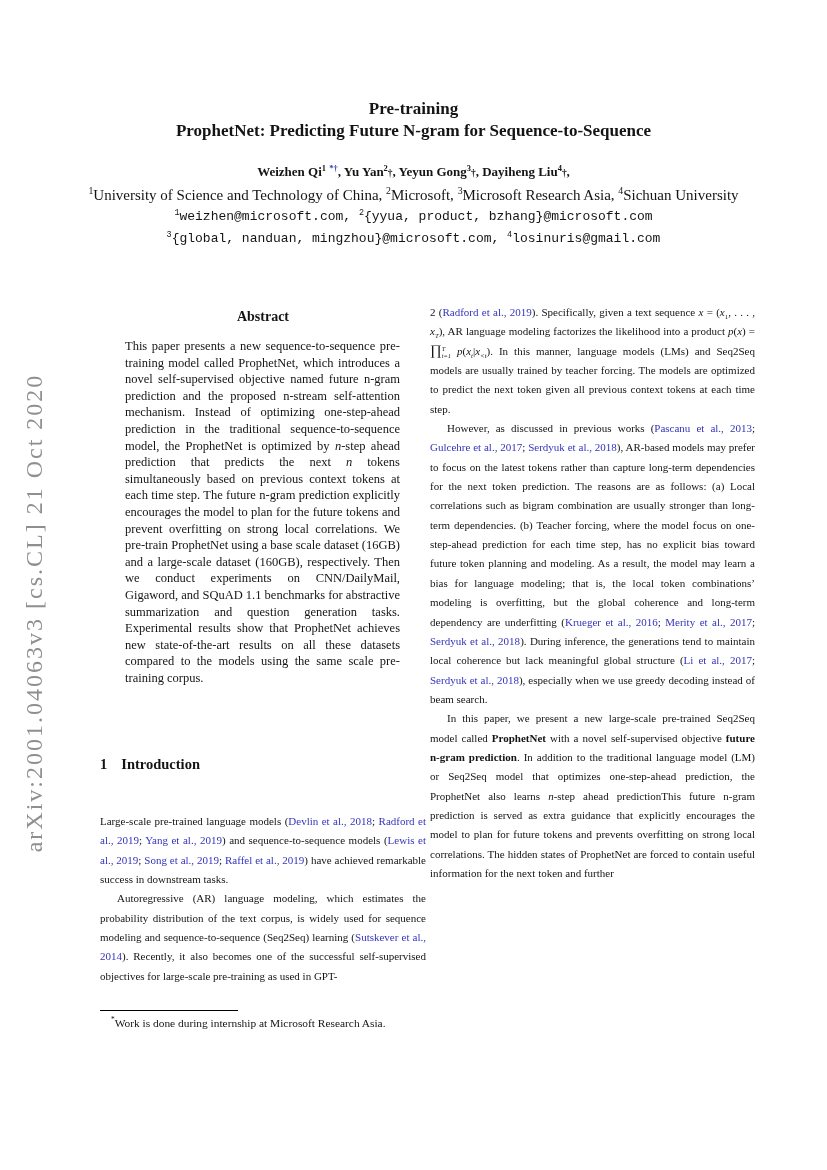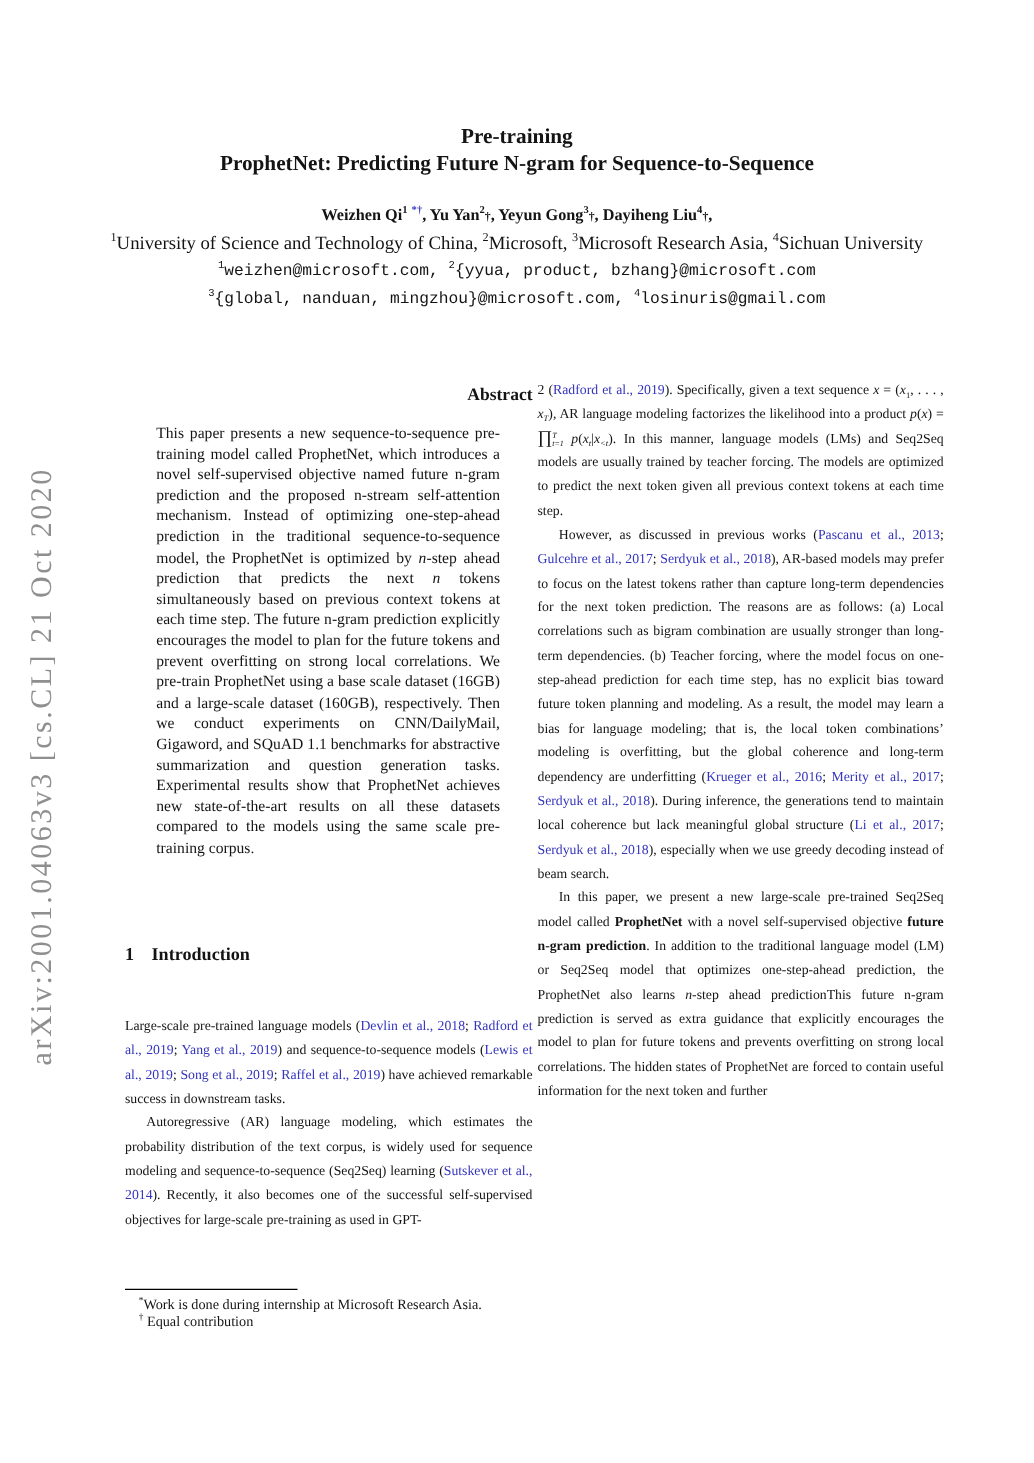--- a/index.html
+++ b/index.html
@@ -25,36 +25,36 @@
   
   .header{position:absolute;left:0;top:98px;width:827px;text-align:center;}
   .title{font-size:17px;font-weight:bold;line-height:22px;}
   .authors{margin-top:19px;font-size:13px;font-weight:bold;line-height:21px;}
   .affil{margin-top:3px;font-size:15px;line-height:20px;}
   .emails{font-family:"Liberation Mono", monospace;font-size:13px;line-height:22px;margin-top:1px;}
   
   .col{position:absolute;top:303px;}
   .col-left{left:100px;width:326px;}
   .col-right{left:430px;width:325px;}
-  .abs-head{text-align:right;font-weight:bold;font-size:14px;margin:6px 0 0 0;}
+  .abs-head{text-align:center;font-weight:bold;font-size:14px;margin:6px 0 0 0;}
   .abs-body{
     margin:13px 26px 0 25px;
     font-size:12.5px;line-height:16.6px;
     text-align:justify;
   }
   .sec-head{position:absolute;left:0;top:453px;font-weight:bold;font-size:14.5px;}
   .sec-head .sec-num{margin-right:14px;}
   .intro-pars{position:absolute;left:0;top:509px;width:326px;}
   .body-par{
     font-size:11px;line-height:19.35px;
     text-align:justify;margin:0;
   }
   .body-par.indent{text-indent:17px;}
   
-  .footnotes{position:absolute;left:100px;top:1031px;width:326px;}
+  .footnotes{position:absolute;left:100px;top:1010px;width:326px;}
   .fnrule{width:138px;border-top:1px solid #000;height:0;margin-bottom:6px;}
   .fn{font-size:11.4px;line-height:13.8px;text-align:justify;}
   .fn.fn-indent{text-indent:11px;}
   
   .seg-p{}
   .seg-i{font-style:italic;}
   .seg-b{font-weight:bold;}
   .seg-cite{}
   .seg-sup{vertical-align:super;font-size:0.65em;line-height:0;}
   .seg-supcite{vertical-align:super;font-size:0.65em;line-height:0;}
@@ -105,16 +105,15 @@
 
   <div class="col col-right">
     <p class="body-par"><span class="seg-p">2 (</span><span class="seg-cite" style="color: rgb(52, 52, 189);">Radford et al., 2019</span><span class="seg-p">). Specifically, given a text sequence </span><span class="seg-i">x</span><span class="seg-p"> = (</span><span class="seg-i">x</span><span class="seg-sub">1</span><span class="seg-p">, . . . , </span><span class="seg-i">x</span><span class="seg-subi">T</span><span class="seg-p">), AR language modeling factorizes the likelihood into a product </span><span class="seg-i">p</span><span class="seg-p">(</span><span class="seg-i">x</span><span class="seg-p">) = </span><span class="seg-prod">∏</span><span class="seg-stack"><span class="st-top">T</span><span class="st-bot">t=1</span></span><span class="seg-i"> p</span><span class="seg-p">(</span><span class="seg-i">x</span><span class="seg-subi">t</span><span class="seg-p">|</span><span class="seg-i">x</span><span class="seg-subi">&lt;t</span><span class="seg-p">)</span><span class="seg-p">. In this manner, language models (LMs) and Seq2Seq models are usually trained by teacher forcing. The models are optimized to predict the next token given all previous context tokens at each time step.</span></p>
     <p class="body-par indent"><span class="seg-p">However, as discussed in previous works (</span><span class="seg-cite" style="color: rgb(52, 52, 189);">Pascanu et al., 2013</span><span class="seg-p">; </span><span class="seg-cite" style="color: rgb(52, 52, 189);">Gulcehre et al., 2017</span><span class="seg-p">; </span><span class="seg-cite" style="color: rgb(52, 52, 189);">Serdyuk et al., 2018</span><span class="seg-p">), AR-based models may prefer to focus on the latest tokens rather than capture long-term dependencies for the next token prediction. The reasons are as follows: (a) Local correlations such as bigram combination are usually stronger than long-term dependencies. (b) Teacher forcing, where the model focus on one-step-ahead prediction for each time step, has no explicit bias toward future token planning and modeling. As a result, the model may learn a bias for language modeling; that is, the local token combinations’ modeling is overfitting, but the global coherence and long-term dependency are underfitting (</span><span class="seg-cite" style="color: rgb(52, 52, 189);">Krueger et al., 2016</span><span class="seg-p">; </span><span class="seg-cite" style="color: rgb(52, 52, 189);">Merity et al., 2017</span><span class="seg-p">; </span><span class="seg-cite" style="color: rgb(52, 52, 189);">Serdyuk et al., 2018</span><span class="seg-p">). During inference, the generations tend to maintain local coherence but lack meaningful global structure (</span><span class="seg-cite" style="color: rgb(52, 52, 189);">Li et al., 2017</span><span class="seg-p">; </span><span class="seg-cite" style="color: rgb(52, 52, 189);">Serdyuk et al., 2018</span><span class="seg-p">), especially when we use greedy decoding instead of beam search.</span></p>
     <p class="body-par indent"><span class="seg-p">In this paper, we present a new large-scale pre-trained Seq2Seq model called </span><span class="seg-b">ProphetNet</span><span class="seg-p"> with a novel self-supervised objective </span><span class="seg-b">future n-gram prediction</span><span class="seg-p">. In addition to the traditional language model (LM) or Seq2Seq model that optimizes one-step-ahead prediction, the ProphetNet also learns </span><span class="seg-i">n</span><span class="seg-p">-step ahead predictionThis future n-gram prediction is served as extra guidance that explicitly encourages the model to plan for future tokens and prevents overfitting on strong local correlations. The hidden states of ProphetNet are forced to contain useful information for the next token and further</span></p>
   </div>
 
   <div class="footnotes">
     <div class="fnrule"></div>
     <div class="fn fn-indent"><span class="seg-sup">*</span><span class="seg-p">Work is done during internship at Microsoft Research Asia.</span></div>
-    <div class="fn fn-indent"><span class="seg-sup">†</span><span class="seg-p"> Equal contribution</span></div>
   </div>
 
 </div>
 
 </body></html>

